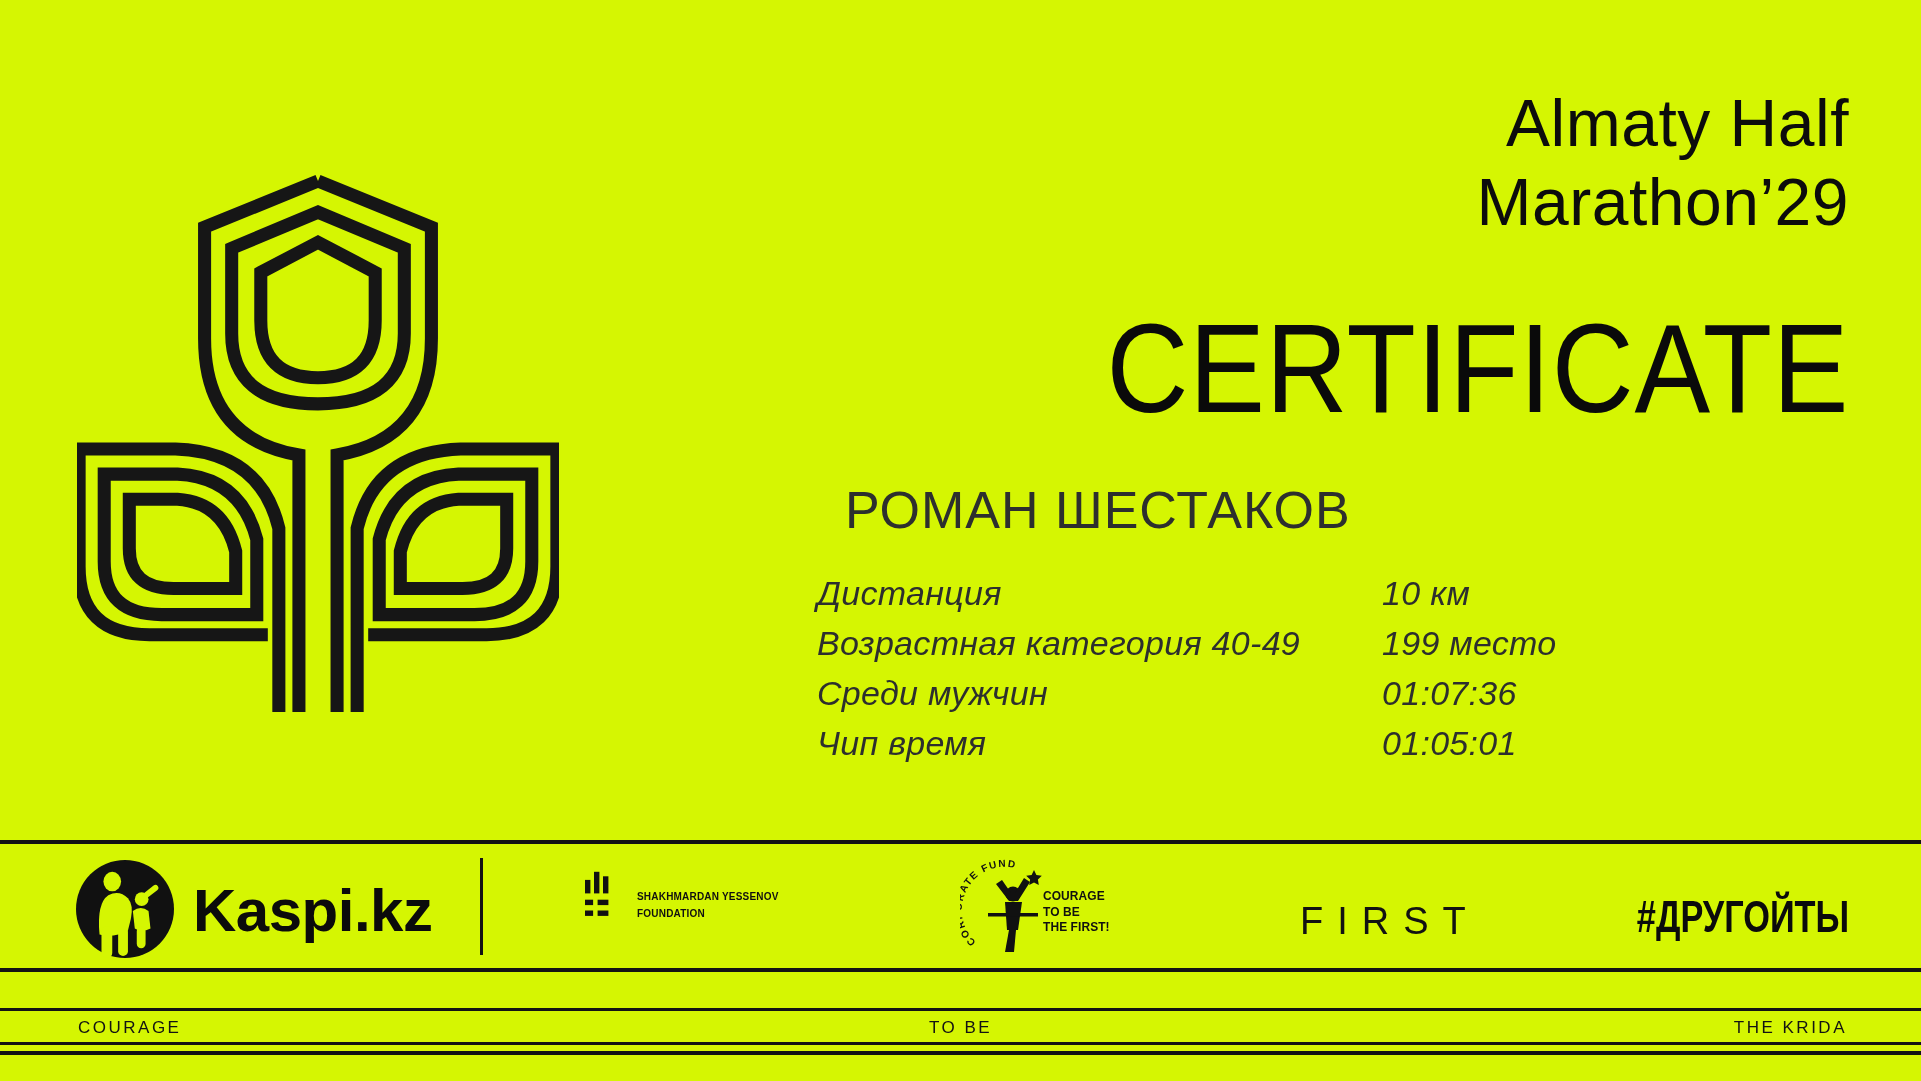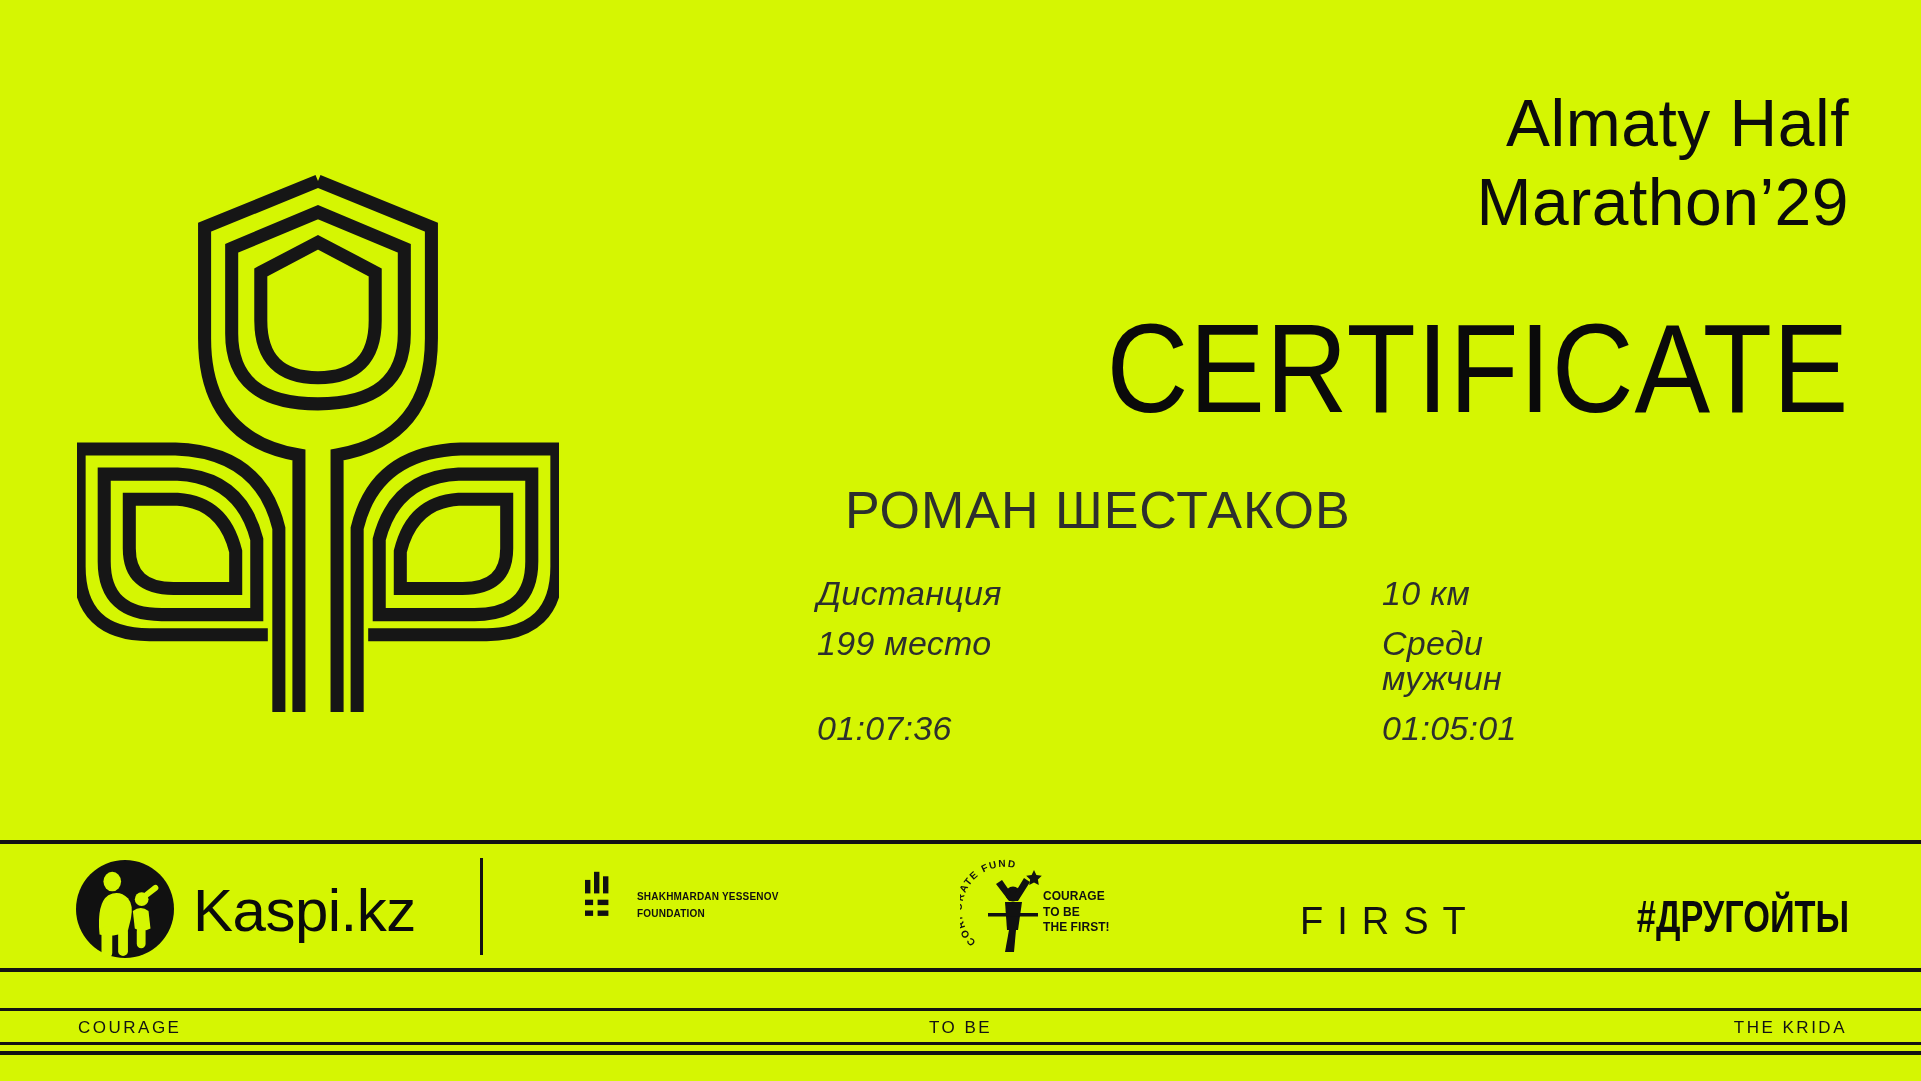--- a/index.html
+++ b/index.html
@@ -42,21 +42,21 @@
   .details .val{letter-spacing:0.3px;}
 
   
   .footer-band{
     left:0;top:840px;width:1921px;height:132px;
     border-top:4px solid #131313;border-bottom:4px solid #131313;
     box-sizing:border-box;
   }
   .kaspi-icon{left:76px;top:860px;width:98px;height:98px;}
   .kaspi-label{
-    left:193px;top:876px;font-size:60px;font-weight:400;color:#0b0b0b;letter-spacing:-0.5px;
+    left:193px;top:876px;font-size:60px;font-weight:700;color:#0b0b0b;letter-spacing:-0.5px;
   }
   .footer-divider{left:480px;top:858px;width:3px;height:97px;background:#131313;}
   .yessenov-icon{left:585px;top:871px;width:27px;height:52px;}
   .yessenov-text{
     left:637px;top:888px;font-size:10px;font-weight:700;line-height:17px;
     letter-spacing:0.2px;color:#101010;white-space:pre-line;
   }
   .fund-logo{left:960px;top:856px;width:96px;height:104px;}
   .fund-text{
     left:1043px;top:888px;font-size:13px;font-weight:700;line-height:15.5px;
@@ -113,23 +113,25 @@
 
 <div class="abs event-title">Almaty Half
 Marathon’29</div>
 <div class="abs certificate-title">CERTIFICATE</div>
 
 <div class="abs runner-name">РОМАН ШЕСТАКОВ</div>
 
 <div class="abs details">
   <div class="lbl">Дистанция</div>
   <div class="val">10 км</div>
+  <div class="lbl">Возрастная категория 40-49</div>
   <div class="val">199 место</div>
   <div class="lbl">Среди мужчин</div>
   <div class="val">01:07:36</div>
+  <div class="lbl">Чип время</div>
   <div class="val">01:05:01</div>
 </div>
 
 <div class="abs footer-band"></div>
 
 <svg class="abs kaspi-icon" viewBox="0 0 100 100">
   <circle cx="50" cy="50" r="50" fill="#111111"></circle>
   <g fill="#d5f602">
     <ellipse cx="37" cy="22" rx="9" ry="10"></ellipse>
     <path d="M 24,76 Q 21,44 33,36 Q 44,30 53,39 Q 59,46 56,60 L 53,72 Q 38,80 24,76 Z"></path>

